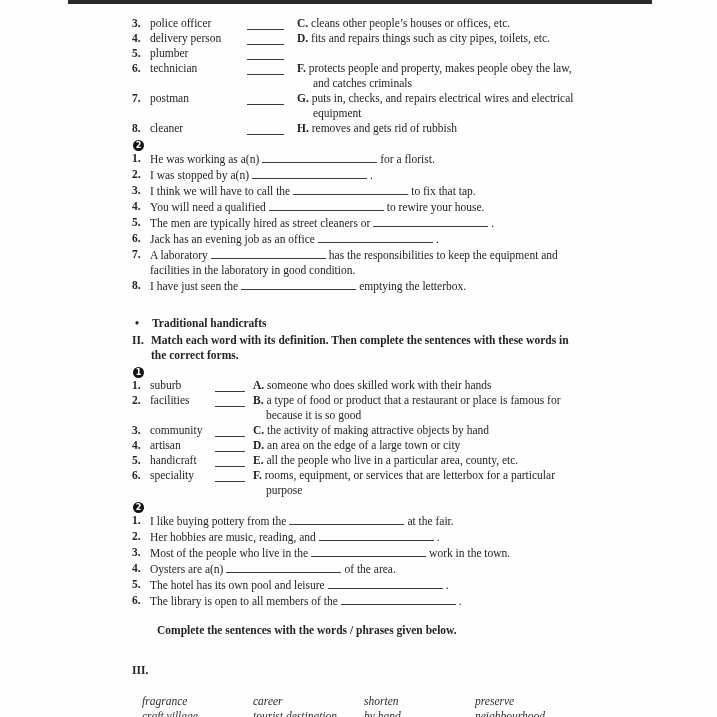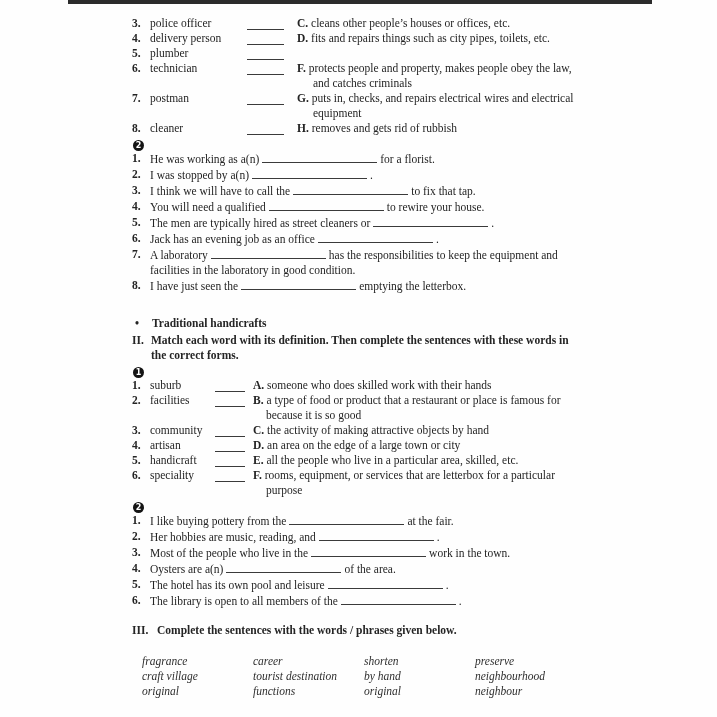--- a/index.html
+++ b/index.html
@@ -42,21 +42,21 @@
     width:11px; height:11px; border-radius:50%; background:#141414; color:#fff;
     font-size:8px; font-weight:bold; font-family:"DejaVu Sans",sans-serif;
     transform:translateY(1px);
   }
 
   
   .head-bullet {display:flex; margin-left:10px; margin-top:22px; font-weight:bold;}
   .head-bullet .bullet {width:17px; flex:none;}
   .head-roman {display:flex; margin-left:7px; font-weight:bold;}
   .head-roman .roman {width:19px; flex:none;}
-  .head-roman .roman.w25 {width:25px;}
+  .head-roman .roman.w25 {width:25px;margin-top:40px;}
   .head-roman .htext {flex:1;}
   .head2 {margin-top:2px;}
   .head3 {margin-top:14px;}
 
   
   .bank {margin-left:17px; margin-top:16px; font-style:italic; color:#2e2e2e;}
   .bank-row {display:flex;}
   .bcell {width:111px; flex:none;}
   .bcell:last-child {width:auto;}
 
@@ -230,21 +230,21 @@
         <div class="def">
           <div><b class="letter">D.</b> <span>an area on the edge of a large town or city</span></div>
         </div>
       </div>
 
       <div class="mrow m2">
         <span class="num">5.</span>
         <span class="word">handicraft</span>
         <span class="blankcol"></span>
         <div class="def">
-          <div><b class="letter">E.</b> <span>all the people who live in a particular area, skilled, etc.</span></div>
+          <div><b class="letter">E.</b> <span>all the people who live in a particular area, county, etc.</span></div>
         </div>
       </div>
 
       <div class="mrow m2">
         <span class="num">6.</span>
         <span class="word">speciality</span>
         <span class="blankcol"></span>
         <div class="def">
           <div><b class="letter">F.</b> <span>rooms, equipment, or services that are letterbox for a particular</span></div>
           <div class="def-cont">purpose</div>

